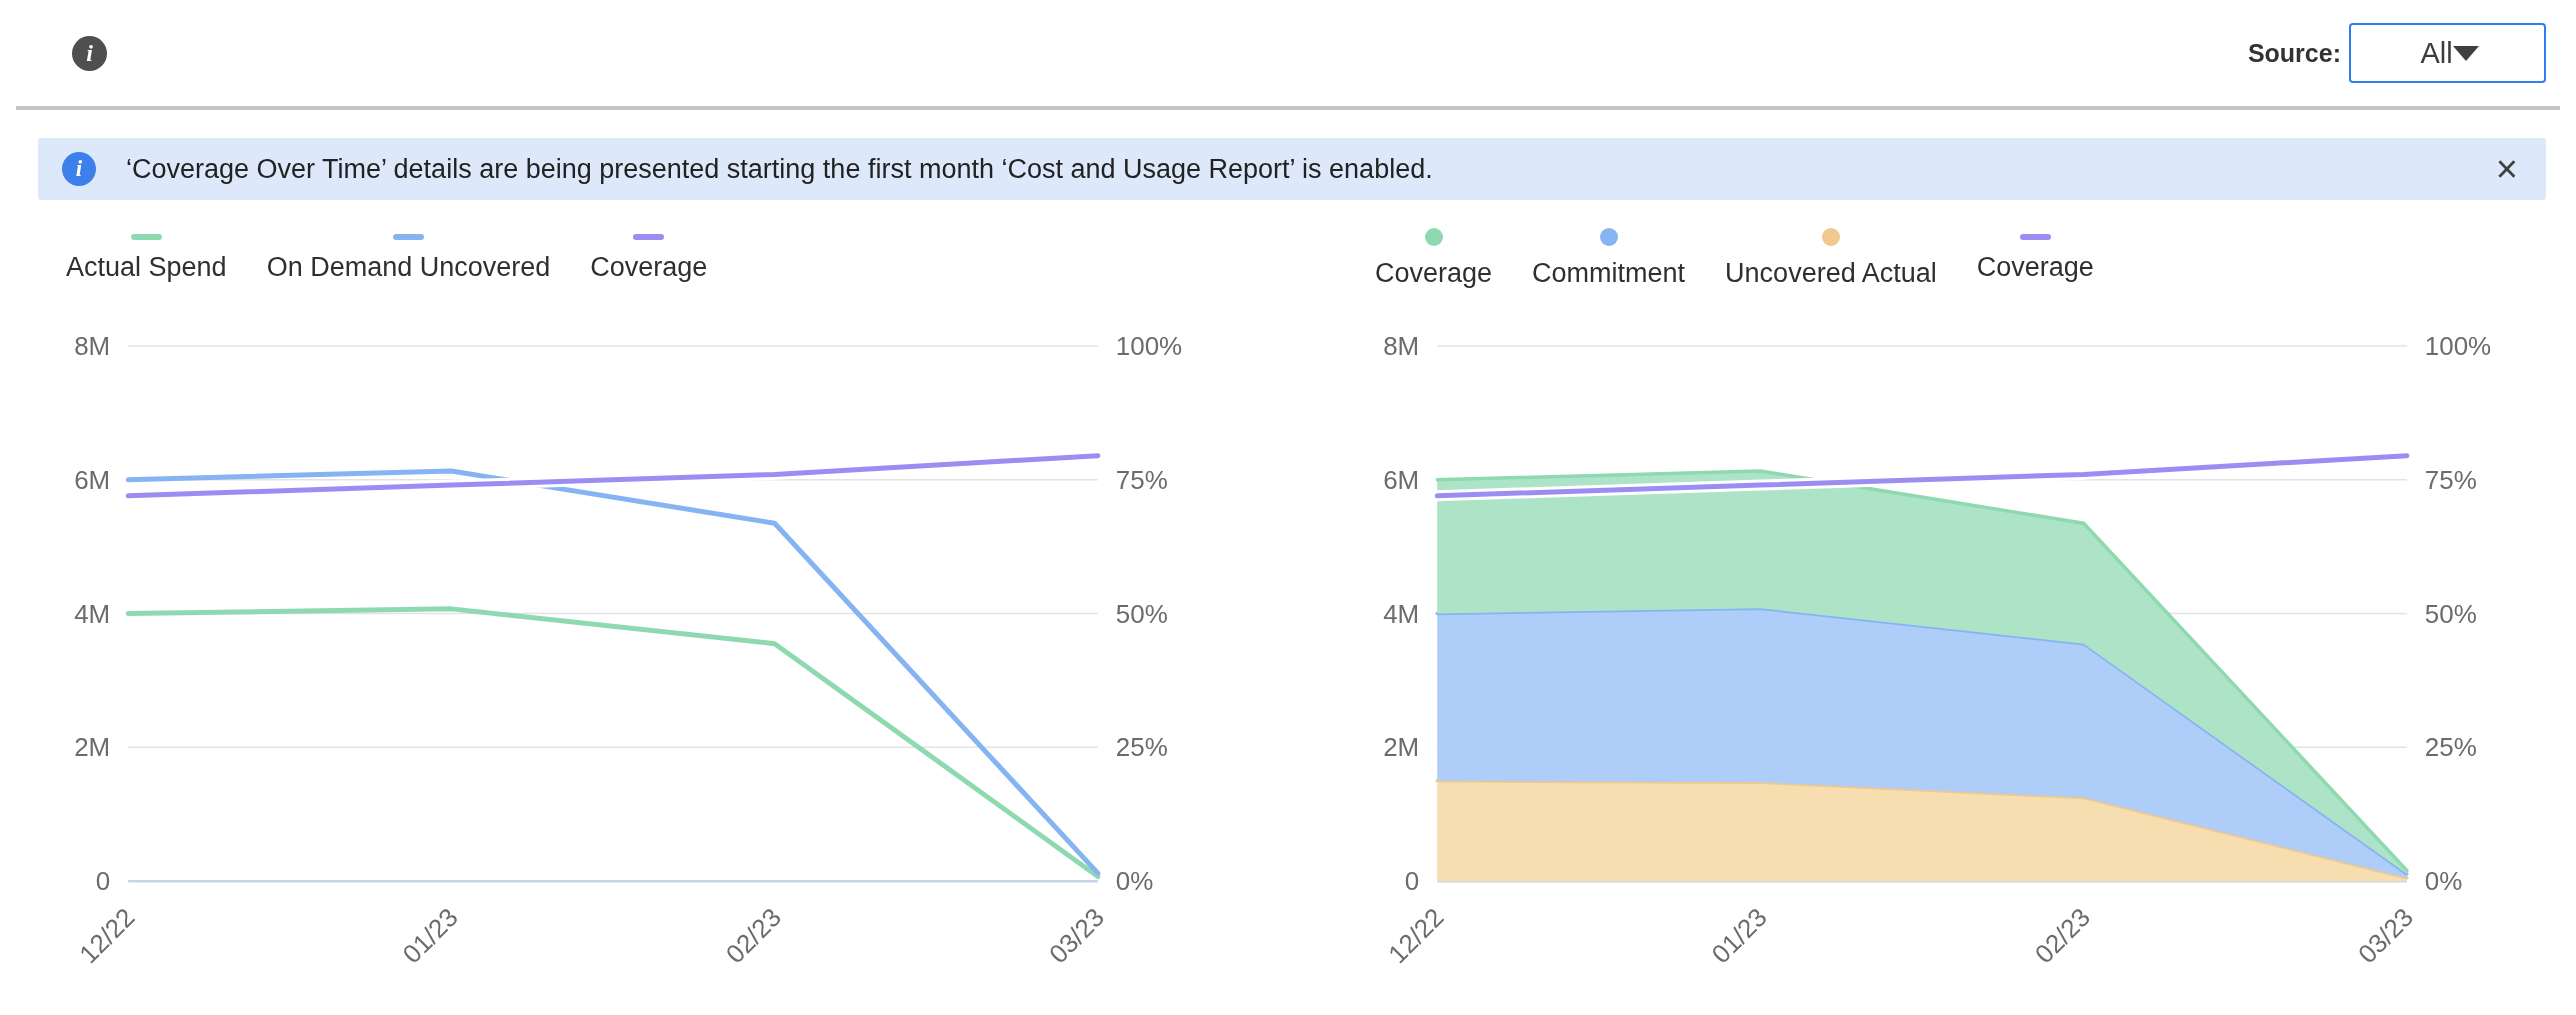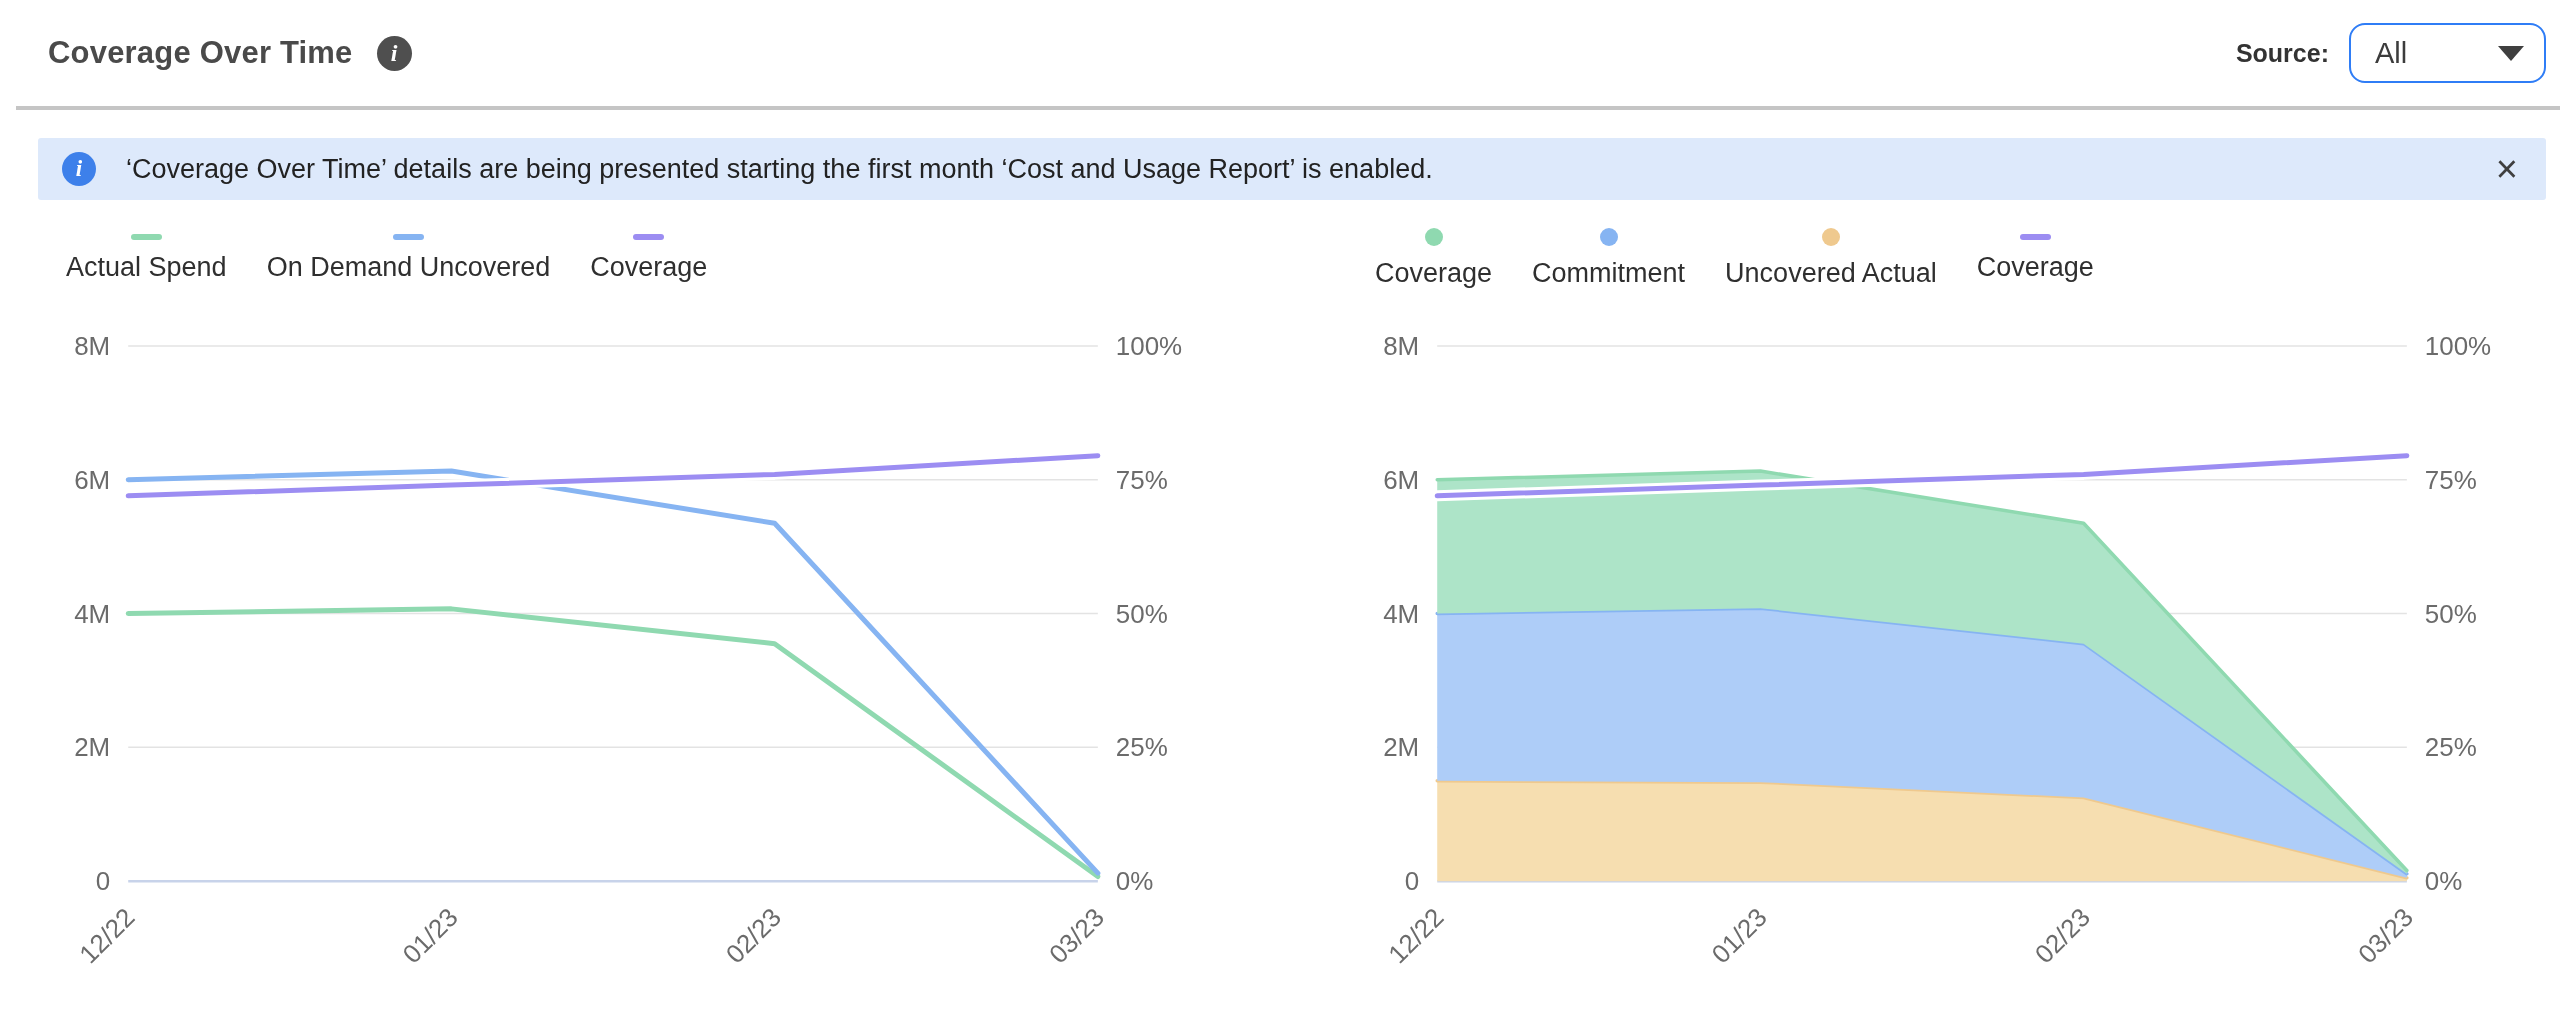--- a/index.html
+++ b/index.html
@@ -23,25 +23,25 @@
   }
   .title-info-icon {
     width: 35px; height: 35px; border-radius: 50%;
     background: #4f4f4f; color: #ffffff;
     display: inline-flex; align-items: center; justify-content: center;
     font-family: "Liberation Serif", serif;
     font-weight: bold; font-style: italic; font-size: 24px;
     margin-left: 24px;
   }
   .header-spacer { flex: 1; }
-  .source-label { font-size: 25px; font-weight: bold; color: #333; margin-right: 20px; }
+  .source-label { font-size: 25px; font-weight: bold; color: #333; margin-right: 8px; }
   .source-dropdown {
     width: 197px; height: 60px;
-    border: 2.5px solid #2f7df6; border-radius: 16px;
-    display: flex; align-items: center; justify-content: space-between;
+    border: 2.5px solid #2f7df6; border-radius: 4px;
+    display: flex; align-items: center; justify-content: center;
     padding: 0 20px 0 24px;
     cursor: pointer; background: #fff;
   }
   .source-value { font-size: 29px; color: #3c3c3c; }
   .caret-down {
     width: 0; height: 0;
     border-left: 13px solid transparent;
     border-right: 13px solid transparent;
     border-top: 15px solid #3f3f3f;
   }
@@ -91,21 +91,20 @@
   .chart-svg-wrap { margin-top: 20px; }
   svg text {
     font-family: "Liberation Sans", sans-serif;
     font-size: 26px; fill: #6b6b6b;
   }
 </style>
 </head>
 <body>
 
 <div class="header">
-  <span class="page-title">Coverage Over Time</span>
   <span class="title-info-icon">i</span>
   <span class="header-spacer"></span>
   <span class="source-label">Source:</span>
   <div class="source-dropdown">
     <span class="source-value">All</span>
     <span class="caret-down"></span>
   </div>
 </div>
 <div class="header-divider"></div>
 

